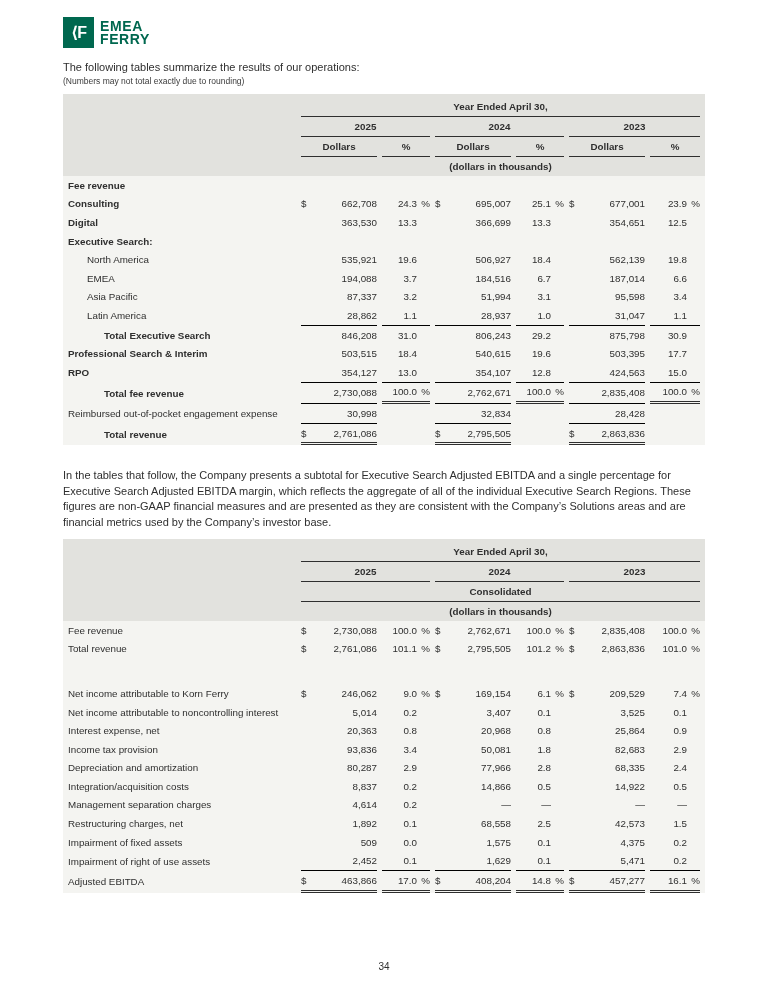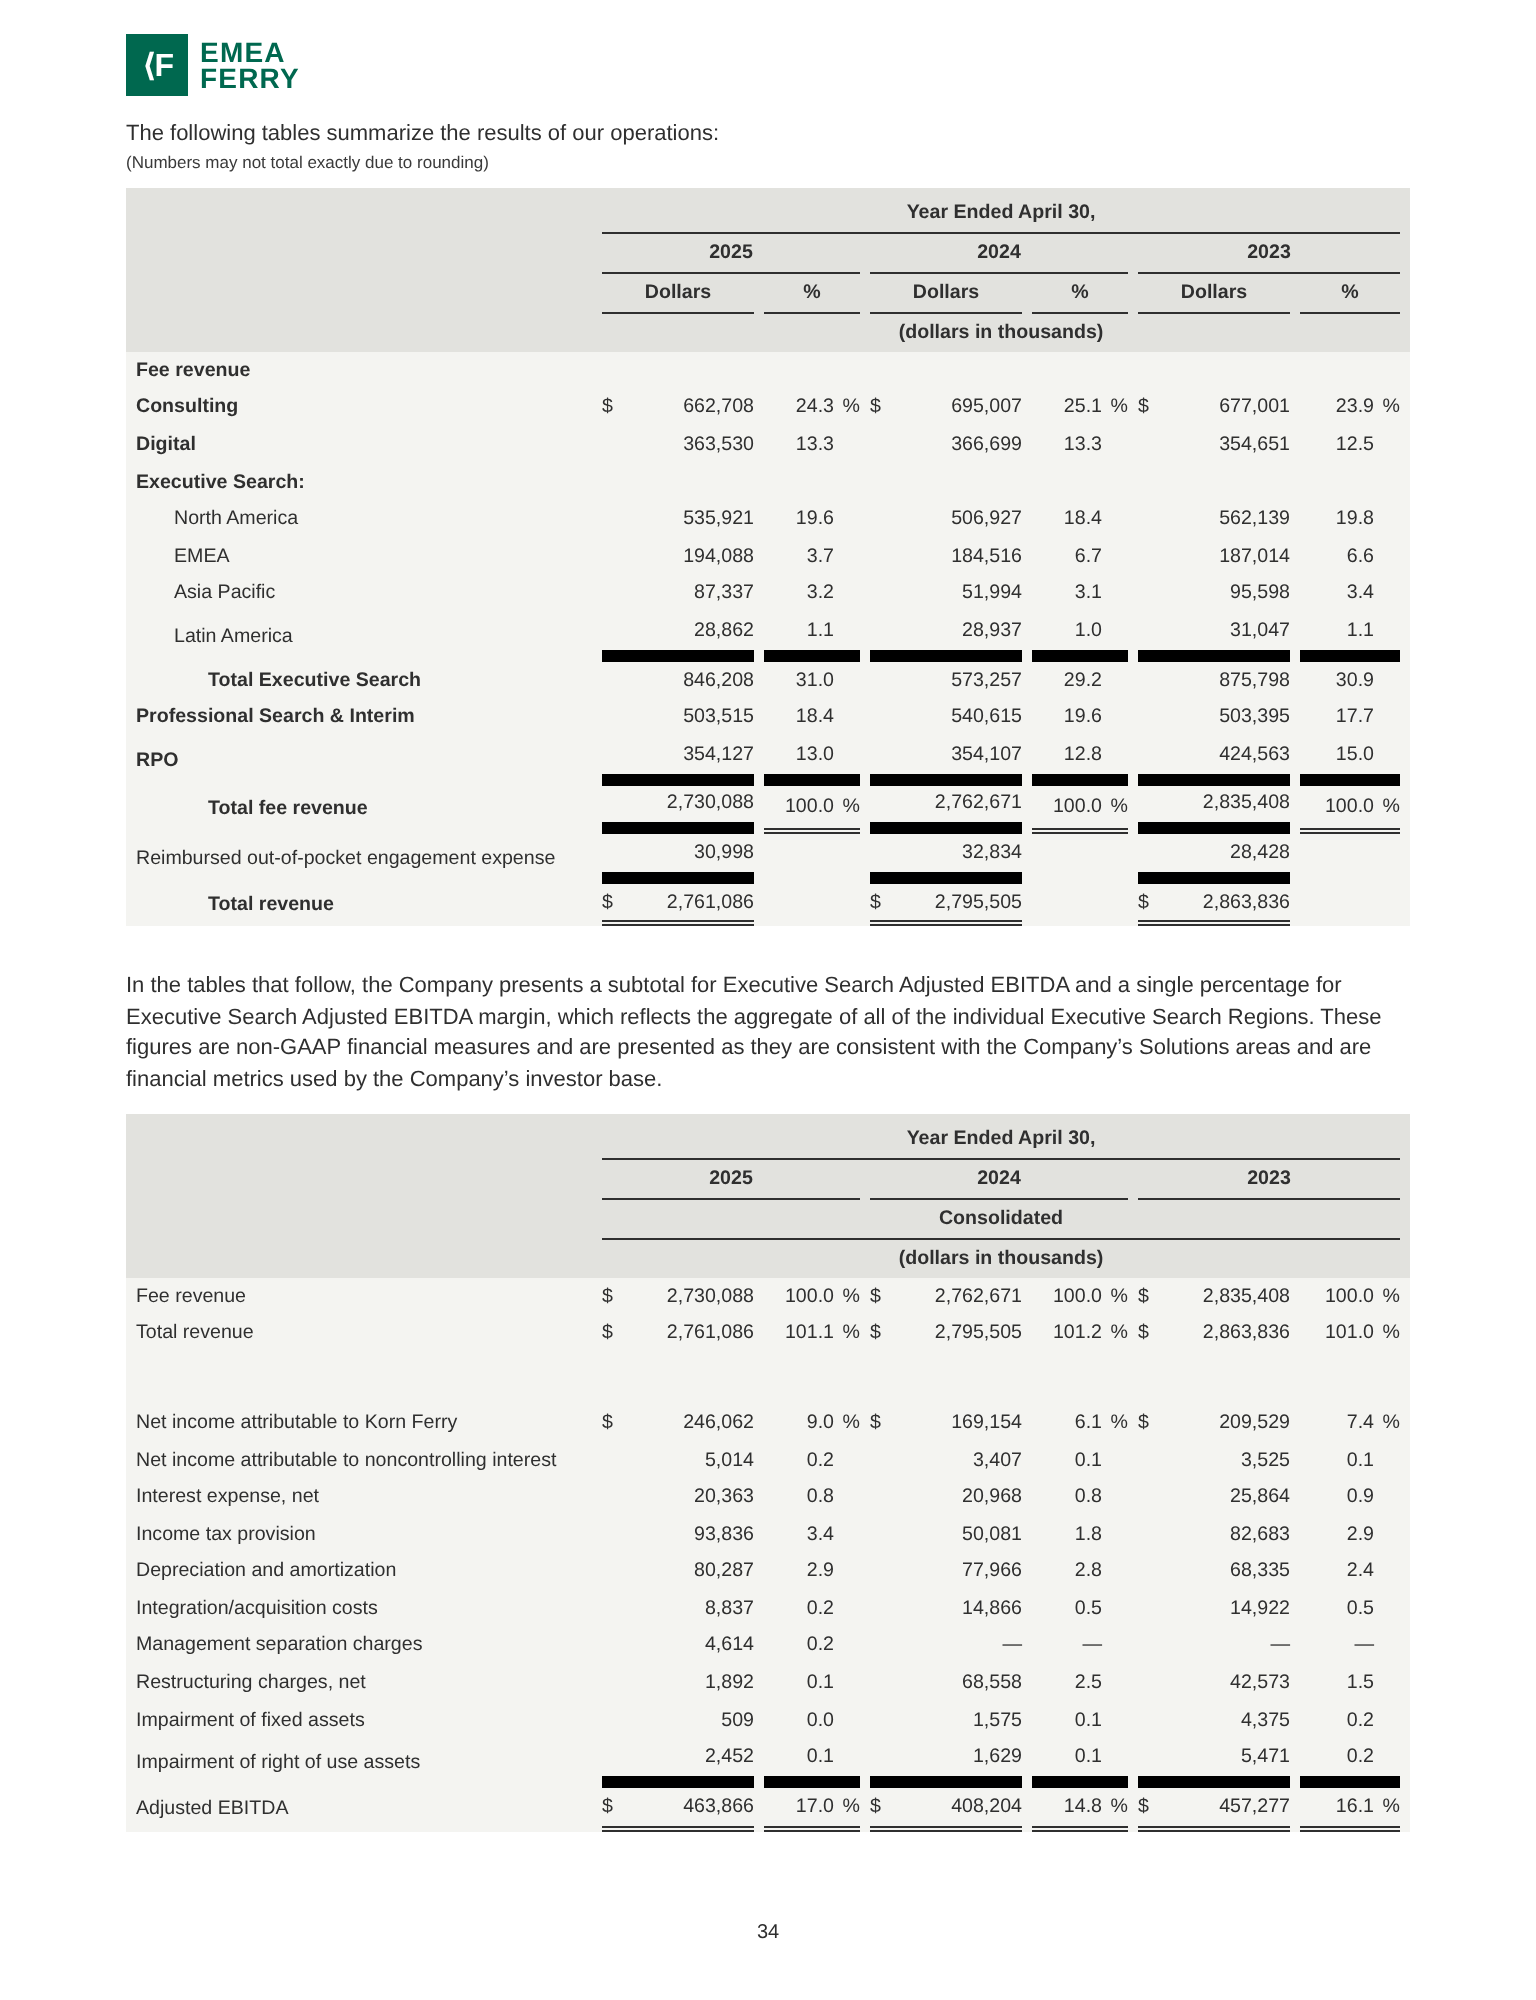--- a/index.html
+++ b/index.html
@@ -32,21 +32,21 @@
   tbody td{height:18.6px;}
   tr.spacer td{height:26px;}
   .lbl{text-align:left;white-space:nowrap;}
   .ind1{padding-left:19px;}
   .ind2{padding-left:36px;}
   .b{font-weight:bold;}
   .cf{display:flex;justify-content:space-between;align-items:baseline;width:100%;}
   .pcf{justify-content:flex-end;}
   .sfx{width:13px;text-align:right;flex:none;}
   .val{white-space:nowrap;}
-  .ru{border-bottom:6px solid #000000;}
+  .ru{border-bottom:1px solid #000000;}
   .rdbl{border-bottom:3px double #2f2f2f;}
 
   
   .para{font-size:11px;line-height:15.4px;margin:23px 0 9px 0;color:#2f2f2f;}
 
   
   .page-num{position:absolute;bottom:28px;left:0;width:768px;text-align:center;font-size:10px;color:#2f2f2f;}
 </style>
 </head>
 <body>
@@ -436,21 +436,21 @@
             </td>
             <td class="pc">
               <div class="cf pcf">
                 <span class="val">31.0</span>
                 <span class="sfx"></span>
               </div>
             </td>
             <td class="dc">
               <div class="cf">
                 <span class="cur"></span>
-                <span class="val">573,257</span>
+                <span class="val">806,243</span>
               </div>
             </td>
             <td class="pc">
               <div class="cf pcf">
                 <span class="val">29.2</span>
                 <span class="sfx"></span>
               </div>
             </td>
             <td class="dc">
               <div class="cf">

